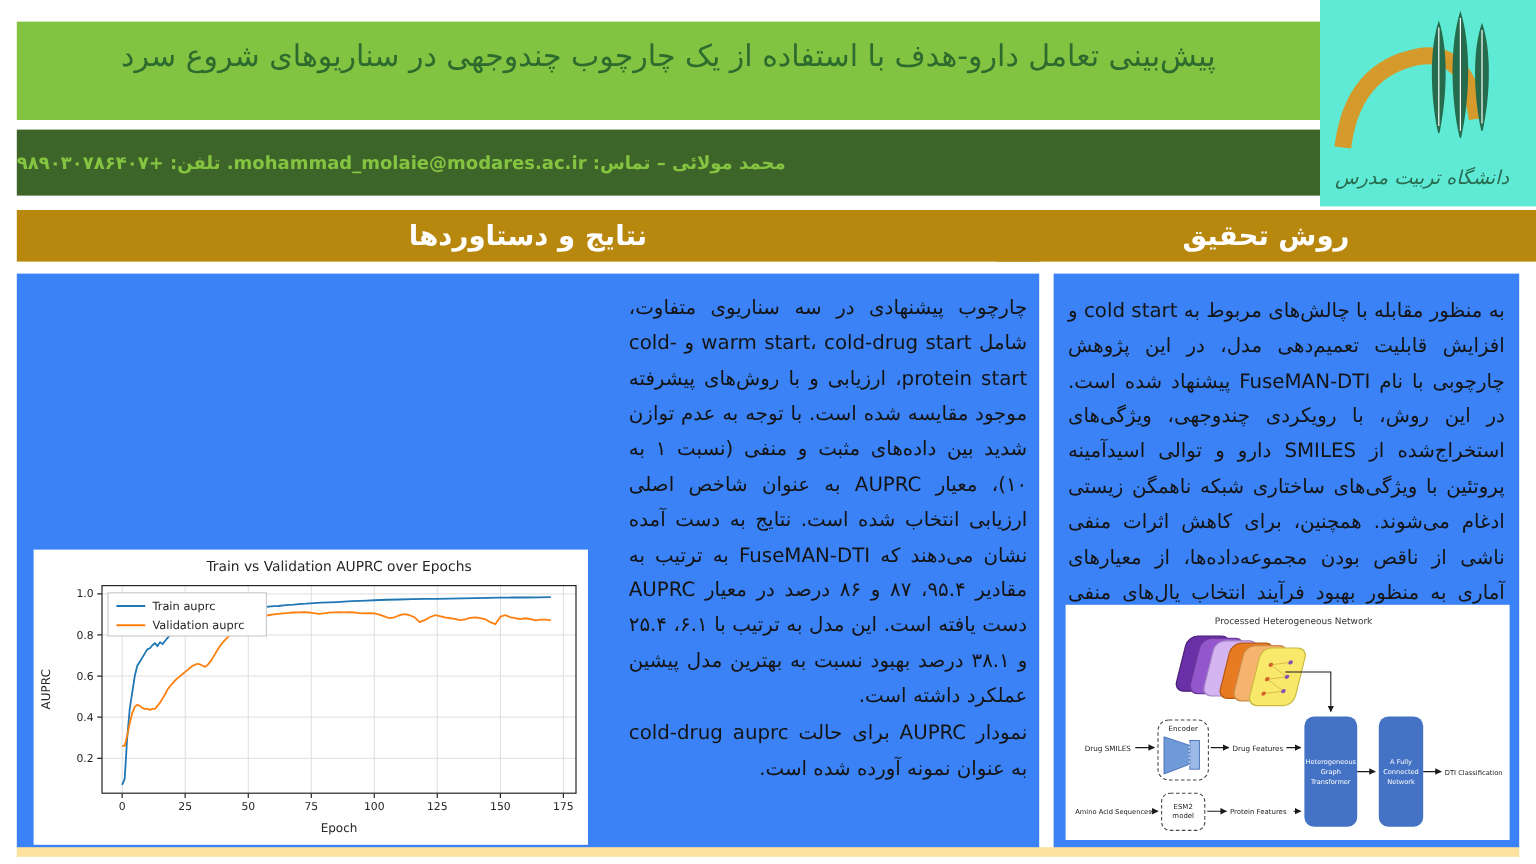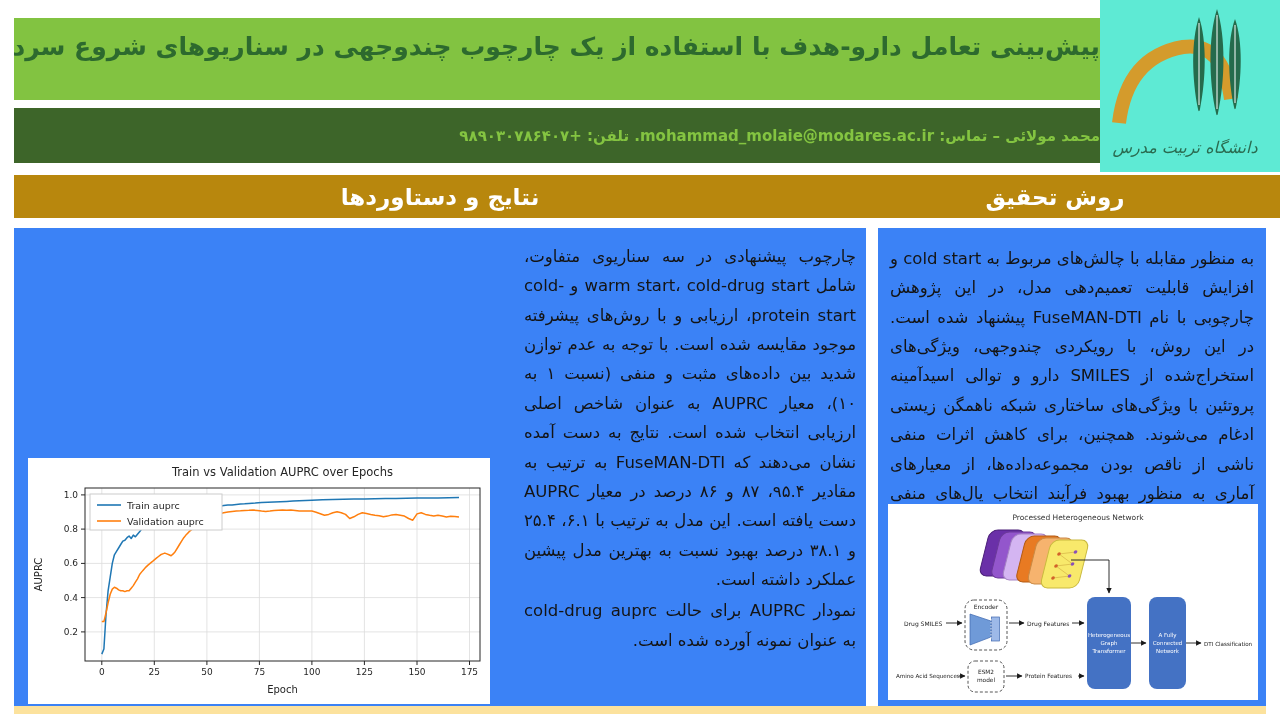--- a/index.html
+++ b/index.html
@@ -1,22 +1,22 @@
 <!DOCTYPE html>
 <html lang="fa"><head>
 <meta charset="utf-8">
 <style>
   * { margin:0; padding:0; box-sizing:border-box; }
   body { width:1280px; height:720px; background:#ffffff; font-family:"DejaVu Sans", sans-serif; position:relative; overflow:hidden; }
   .page { position:absolute; inset:0; }
 
   .title-box { position:absolute; left:14px; top:18px; width:1086px; height:82px; background:#82c341; text-align:center; }
-  .title-box h1 { font-size:25px; font-weight:bold; color:#2d6a2e; padding-top:14px; white-space:nowrap; direction:rtl; }
-
-  .author-bar { position:absolute; left:14px; top:108px; width:1086px; height:55px; background:#3d6529; display:flex; align-items:center; justify-content:flex-end; }
+  .title-box h1 { font-size:25px; font-weight:normal; color:#2d6a2e; padding-top:14px; white-space:nowrap; direction:rtl; }
+
+  .author-bar { position:absolute; left:14px; top:108px; width:1086px; height:55px; background:#3d6529; display:flex; align-items:center; justify-content:flex-start; }
   .author-bar span { color:#84c441; font-size:15px; font-weight:bold; direction:rtl; unicode-bidi:plaintext; }
 
   .logo-area { position:absolute; left:1100px; top:0; width:180px; height:172px; background:#5eead4; display:flex; align-items:center; justify-content:center; }
 
   .section-header { position:absolute; top:175px; height:43px; background:#b8870d; display:flex; align-items:center; justify-content:center; }
   .section-header.left  { left:14px;  width:852px; }
   .section-header.right { left:830px; width:450px; }
   .section-header span { color:#ffffff; font-size:23px; font-weight:bold; direction:rtl; }
 
   .panel { position:absolute; top:228px; height:479px; background:#3b82f6; }

